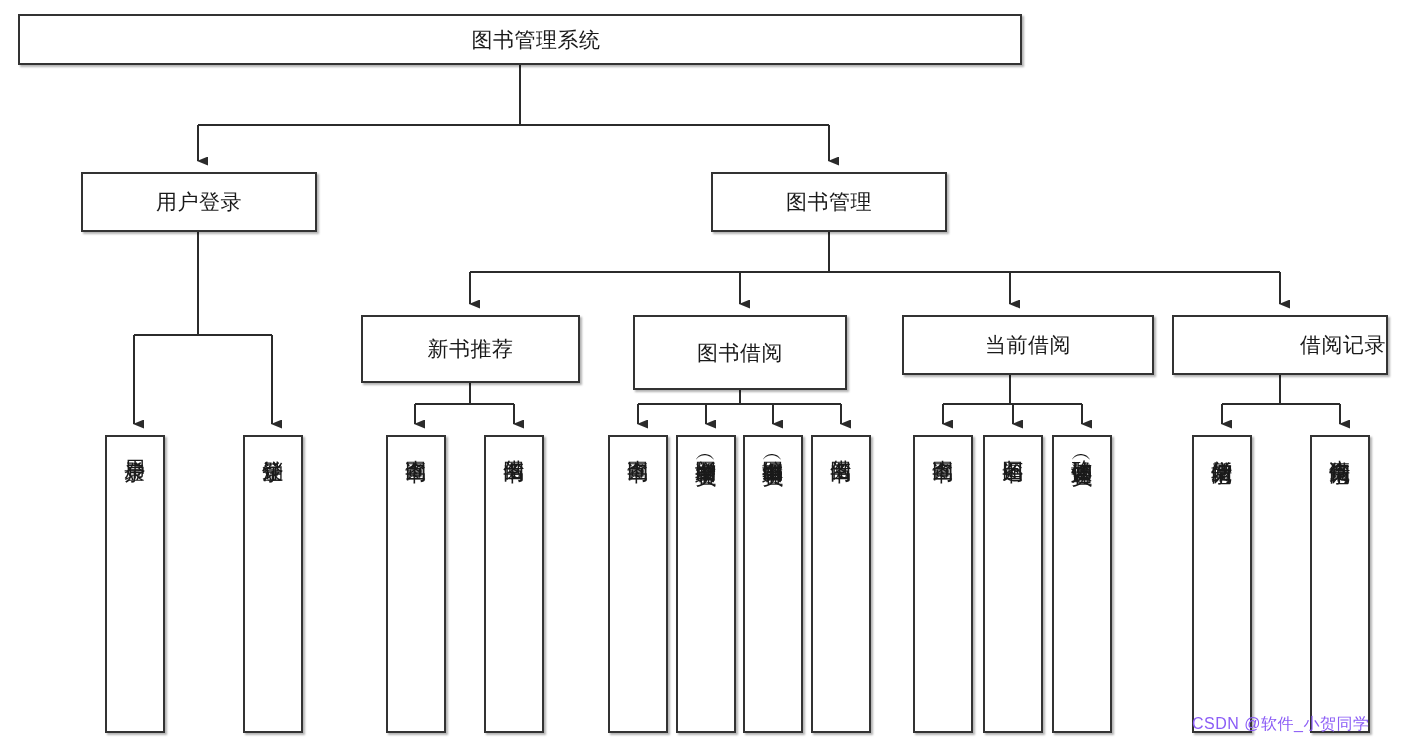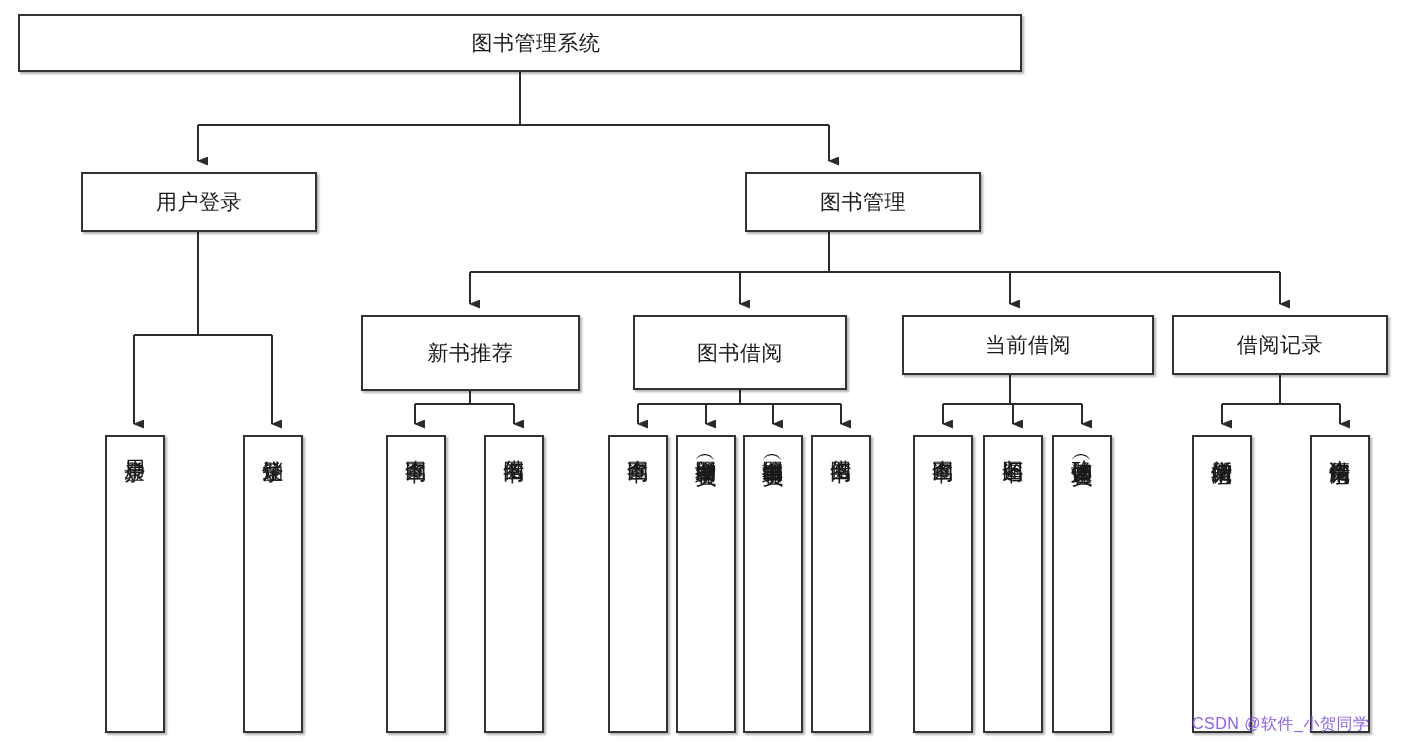--- a/index.html
+++ b/index.html
@@ -119,41 +119,41 @@
       <path d="M1013,404 L1013,424" marker-end="url(#arrowhead)"></path>
       <path d="M1082,404 L1082,424" marker-end="url(#arrowhead)"></path>
 
       <path d="M1280,375 L1280,404"></path>
       <path d="M1222,404 L1340,404"></path>
       <path d="M1222,404 L1222,424" marker-end="url(#arrowhead)"></path>
       <path d="M1340,404 L1340,424" marker-end="url(#arrowhead)"></path>
     </g>
   </svg>
 
-  <div class="node horizontal" style="left:18px; top:14px; width:1004px; height:58px;padding-left:32px;">
+  <div class="node horizontal" style="left:18px; top:14px; width:1004px; height:51px;padding-left:32px;">
     <span class="node-label">图书管理系统</span>
   </div>
 
   <div class="node horizontal" style="left:81px; top:172px; width:236px; height:60px;">
     <span class="node-label">用户登录</span>
   </div>
-  <div class="node horizontal" style="left:711px; top:172px; width:236px; height:60px;margin-left:34px;">
+  <div class="node horizontal" style="left:711px; top:172px; width:236px; height:60px;">
     <span class="node-label">图书管理</span>
   </div>
 
-  <div class="node horizontal" style="left:361px; top:315px; width:219px; height:76px;">
+  <div class="node horizontal" style="left:361px; top:315px; width:219px; height:68px;">
     <span class="node-label">新书推荐</span>
   </div>
   <div class="node horizontal" style="left:633px; top:315px; width:214px; height:75px;">
     <span class="node-label">图书借阅</span>
   </div>
   <div class="node horizontal" style="left:902px; top:315px; width:252px; height:60px;">
     <span class="node-label">当前借阅</span>
   </div>
-  <div class="node horizontal" style="left:1172px; top:315px; width:216px; height:60px;">
+  <div class="node horizontal" style="left:1172px; top:315px; width:216px; height:60px;justify-content:flex-end;">
     <span class="node-label">借阅记录</span>
   </div>
 
   <div class="node vertical" style="left:105px; top:435px; width:60px; height:298px;">
     <span class="node-label">用户登录</span>
   </div>
   <div class="node vertical" style="left:243px; top:435px; width:60px; height:298px;">
     <span class="node-label">注销登录</span>
   </div>
 

